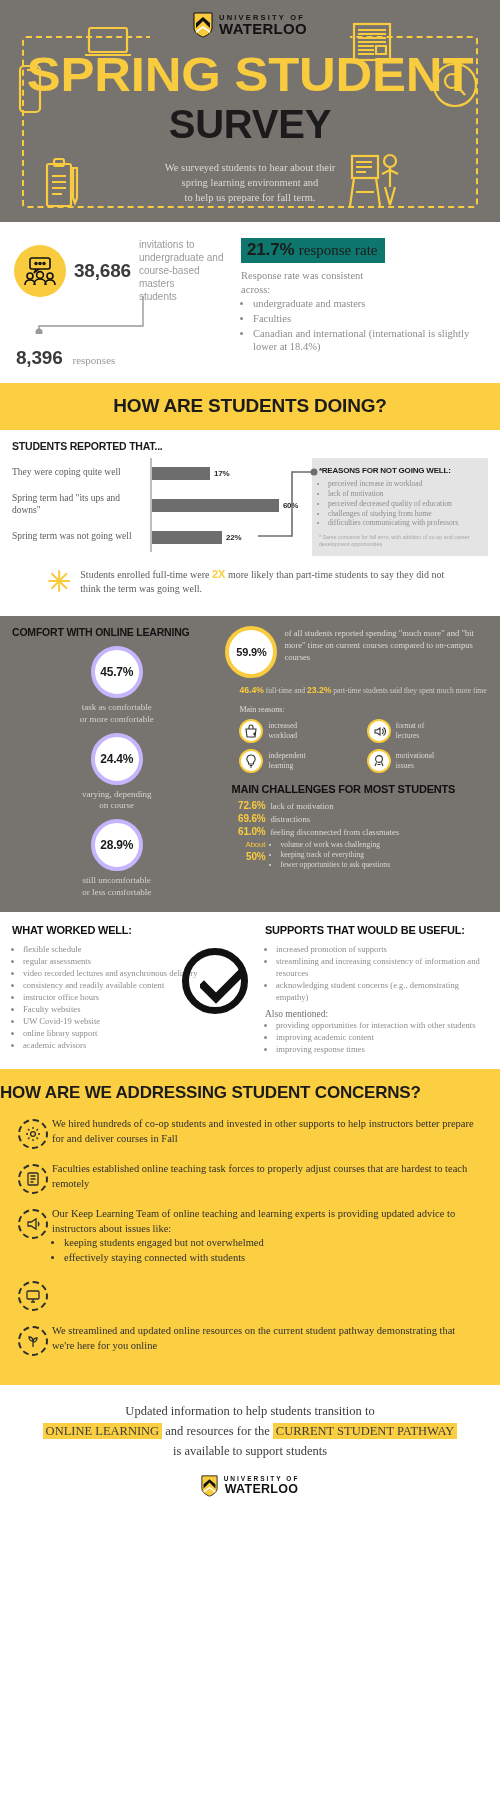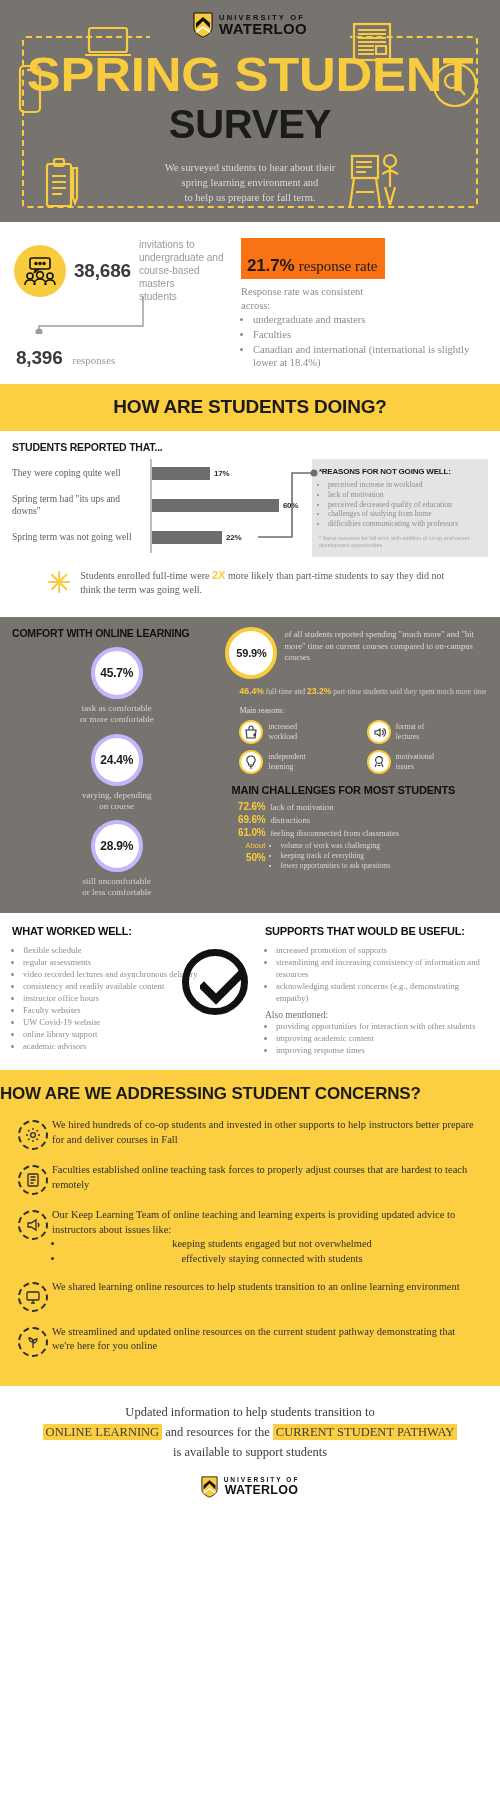--- a/index.html
+++ b/index.html
@@ -34,21 +34,21 @@
   .stats { background:#fff; padding:16px 14px 14px; display:flex; }
   .stats .left { width:46%; position:relative; }
   .row1 { display:flex; align-items:center; gap:8px; }
   .circ-y { width:52px; height:52px; border-radius:50%; background:#F9CB3E; flex:0 0 52px;
             display:flex; align-items:center; justify-content:center; }
   .bignum { font-size:19px; color:#3b3b3b; }
   .smalltxt { font-size:10px; color:#9a9a9a; line-height:1.3; }
   .connector { position:absolute; left:20px; top:58px; width:110px; height:38px; }
   .row2 { display:flex; align-items:baseline; gap:10px; margin-top:44px; padding-left:2px;}
   .stats .right { width:54%; padding-left:10px; }
-  .rr-badge { background:#f97316; display:inline-block; padding:18px 8px 3px 6px; }
+  .rr-badge { background:#0f766e; display:inline-block; padding:2px 8px 3px 6px; }
   .rr-badge .p { font-size:17px; color:#1b1b1b; }
   .rr-badge .t { font-size:15px; color:#1b1b1b; font-family:"Liberation Serif",serif; }
   .rr-body { font-size:10.5px; color:#8c8c8c; line-height:1.3; margin-top:6px; font-family:"Liberation Serif",serif;}
   .rr-body ul { margin:0 0 0 12px; }
   .rr-body li { margin-top:1px; }
 
   
   .banner { background:#FBCF41; text-align:center; padding:12px 0 13px; }
   .banner h3 { font-size:19px; color:#1b1b1b; }
 
@@ -118,21 +118,21 @@
                border:7px solid #111; border-radius:50%; }
   .checkmark svg { position:absolute; left:11px; top:14px; }
 
   
   .addr { background:#FBCF41; padding:14px 0 16px; }
   .addr h3 { font-size:17px; color:#1b1b1b; text-align:left; margin-bottom:14px; }
   .arow { display:flex; gap:4px; padding:0 20px 0 18px; margin-bottom:13px; align-items:flex-start;}
   .aic { width:30px; height:30px; border-radius:50%; border:2px dashed #2d2d2d; flex:0 0 30px;
          display:flex; align-items:center; justify-content:center; margin-top:2px;}
   .atx { font-size:10.5px; color:#2f2f2f; line-height:1.4; font-family:"Liberation Serif",serif;}
-  .atx ul { margin-left:12px;text-align:center; }
+  .atx ul { margin-left:12px; }
   .atx li { line-height:1.4; }
 
   
   .ftr { background:#fff; text-align:center; padding:16px 24px 10px; }
   .ftr p { font-size:12.5px; color:#3c3c3c; line-height:1.6; font-family:"Liberation Serif",serif;}
   .mark { background:#FBCF41; padding:1px 3px; }
   .ftlogo { display:flex; justify-content:center; align-items:center; gap:6px; padding:14px 0 16px; }
   .ftlogo .l1 { font-size:6.5px; letter-spacing:2px; font-weight:bold; color:#111;}
   .ftlogo .l2 { font-size:12.5px; letter-spacing:.3px; font-weight:bold; color:#111;}
 </style>
@@ -479,21 +479,20 @@
     </div>
   </div>
 
   <div class="arow">
     <div class="aic">
         <svg width="16" height="16" viewBox="0 0 16 16" fill="none" stroke="#2d2d2d" stroke-width="1.3">
           <rect x="2" y="3" width="12" height="8" rx="1"></rect>
           <path d="M6 14h4M8 11v3"></path>
         </svg>
       </div>
-    <div class="atx">We shared learning online resources to help students transition to an online learning environment</div>
   </div>
 
   <div class="arow">
     <div class="aic">
         <svg width="16" height="16" viewBox="0 0 16 16" fill="none" stroke="#2d2d2d" stroke-width="1.3">
           <path d="M8 14V6M8 8C6 8 4 6.5 4 4c2.5 0 4 1.5 4 4zM8 9c2 0 4-1.5 4-4-2.5 0-4 1.5-4 4z"></path>
         </svg>
       </div>
     <div class="atx">We streamlined and updated online resources on the current student pathway demonstrating that we're here for you online</div>
   </div>

